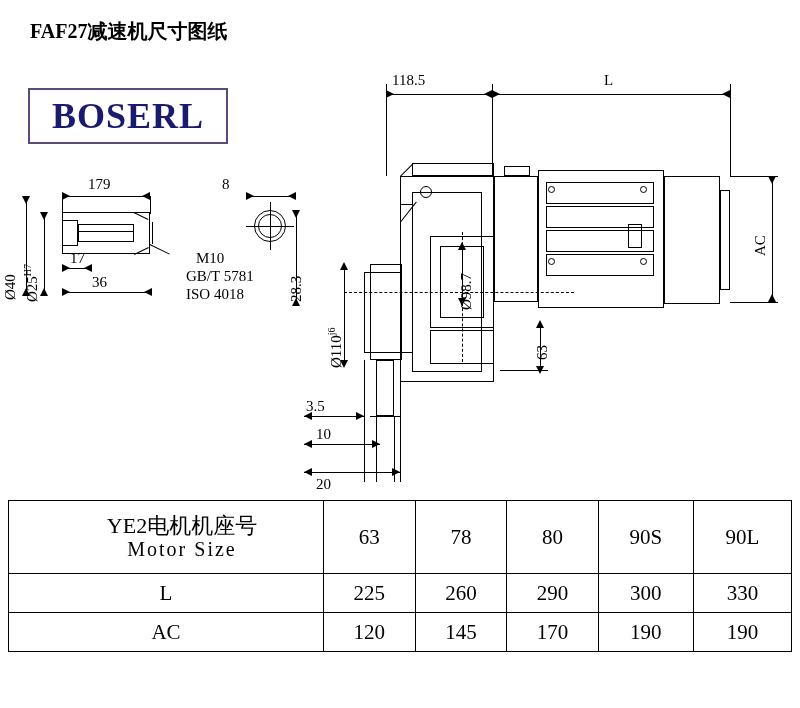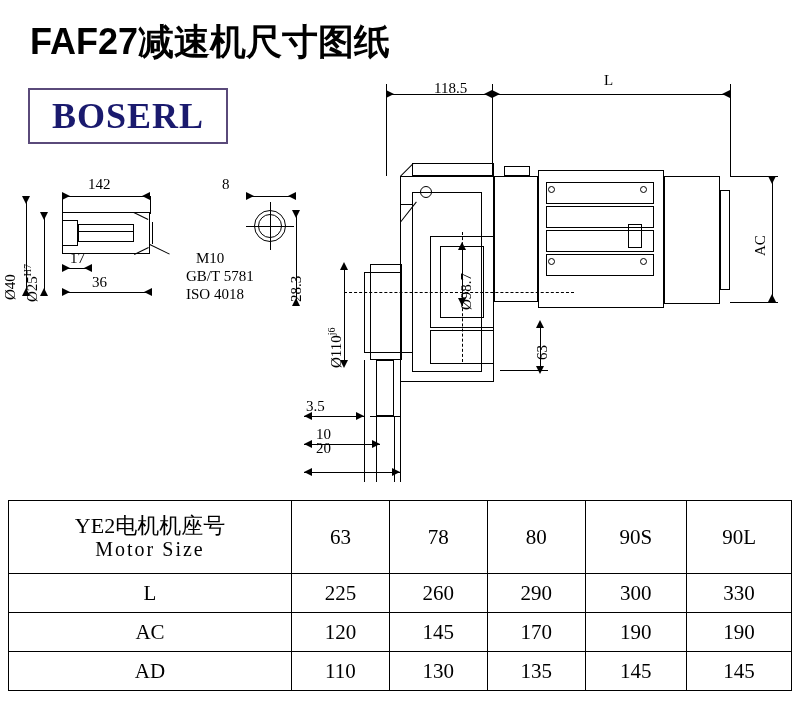--- a/index.html
+++ b/index.html
@@ -6,22 +6,22 @@
   body{
     width:800px;height:708px;
     background:#ffffff;
     font-family:"Liberation Serif", serif;
     color:#000;
     position:relative;
     overflow:hidden;
   }
   .title{
     position:absolute;left:30px;top:18px;
-    font-size:36px;font-weight:bold;
-    font-family:Liberation Sans, sans-serif;
+    font-size:20px;font-weight:bold;
+    font-family:Liberation Serif, serif;
     letter-spacing:0px;
     white-space:nowrap;
   }
   
   .logo{
     position:absolute;left:28px;top:88px;
     width:200px;height:56px;
     border:2px solid #5a4a7a;
     box-sizing:border-box;
     display:flex;align-items:center;justify-content:center;
@@ -60,41 +60,42 @@
   }
   table.spec td{
     border:1px solid #000;
     height:38px;
     padding:0;
   }
   table.spec td.head{
     width:282px;
     font-size:21px;
     line-height:1.15;
+    padding-left:32px;
   }
   table.spec td.head .cn{display:block;font-size:22px;}
   table.spec td.head .en{display:block;font-size:20px;letter-spacing:2px;}
   table.spec tr.r0 td{height:72px;}
   .circle{position:absolute;border:1px solid #000;border-radius:50%;box-sizing:border-box;}
 </style>
 </head>
 <body>
 
 <div class="title">FAF27减速机尺寸图纸</div>
 
 <div class="logo">
   <span class="logo-text">BOSERL</span>
 </div>
 
 <div class="ln hl" style="left:62px;top:196px;width:88px;"></div>
 <div class="arw arw-r" style="left:62px;top:192px;"></div>
 <div class="arw arw-l" style="left:142px;top:192px;"></div>
 <div class="ln vl" style="left:62px;top:196px;height:18px;"></div>
 <div class="ln vl" style="left:150px;top:196px;height:18px;"></div>
-<div class="lbl" style="left:88px;top:176px;">142</div>
+<div class="lbl" style="left:88px;top:176px;">179</div>
 
 <div class="box" style="left:62px;top:212px;width:88px;height:42px;"></div>
 <div class="box" style="left:62px;top:220px;width:16px;height:26px;"></div>
 <div class="box" style="left:78px;top:224px;width:56px;height:18px;background:#fff;"></div>
 <div class="ln hl" style="left:78px;top:231px;width:56px;"></div>
 <div class="ln" style="left:134px;top:212px;width:16px;height:1px;transform:rotate(26deg);transform-origin:left top;"></div>
 <div class="ln" style="left:134px;top:254px;width:16px;height:1px;transform:rotate(-26deg);transform-origin:left top;"></div>
 <div class="ln vl" style="left:152px;top:222px;height:22px;"></div>
 <div class="ln" style="left:150px;top:244px;width:22px;height:1px;transform:rotate(26deg);transform-origin:left top;"></div>
 
@@ -134,21 +135,21 @@
 <div class="ln vl" style="left:296px;top:210px;height:96px;"></div>
 <div class="arw arw-d" style="left:292px;top:210px;"></div>
 <div class="arw arw-u" style="left:292px;top:298px;"></div>
 <div class="vtext rot90" style="left:288px;top:302px;">28.3</div>
 
 <div class="ln hl" style="left:386px;top:94px;width:106px;"></div>
 <div class="arw arw-r" style="left:386px;top:90px;"></div>
 <div class="arw arw-l" style="left:484px;top:90px;"></div>
 <div class="ln vl" style="left:386px;top:84px;height:92px;"></div>
 <div class="ln vl" style="left:492px;top:84px;height:92px;"></div>
-<div class="lbl" style="left:434px;top:72px;margin-top:8px;">118.5</div>
+<div class="lbl" style="left:392px;top:72px;">118.5</div>
 
 <div class="ln hl" style="left:492px;top:94px;width:238px;"></div>
 <div class="arw arw-r" style="left:492px;top:90px;"></div>
 <div class="arw arw-l" style="left:722px;top:90px;"></div>
 <div class="ln vl" style="left:730px;top:84px;height:92px;"></div>
 <div class="lbl" style="left:604px;top:72px;">L</div>
 
 <div class="ln vl" style="left:772px;top:176px;height:126px;"></div>
 <div class="arw arw-d" style="left:768px;top:176px;"></div>
 <div class="arw arw-u" style="left:768px;top:294px;"></div>
@@ -215,21 +216,21 @@
 <div class="lbl" style="left:306px;top:398px;">3.5</div>
 
 <div class="ln hl" style="left:304px;top:444px;width:76px;"></div>
 <div class="arw arw-l" style="left:304px;top:440px;"></div>
 <div class="arw arw-r" style="left:372px;top:440px;"></div>
 <div class="lbl" style="left:316px;top:426px;">10</div>
 
 <div class="ln hl" style="left:304px;top:472px;width:96px;"></div>
 <div class="arw arw-l" style="left:304px;top:468px;"></div>
 <div class="arw arw-r" style="left:392px;top:468px;"></div>
-<div class="lbl" style="left:316px;top:440px;">20</div>
+<div class="lbl" style="left:316px;top:476px;">20</div>
 
 <div class="ln vl" style="left:364px;top:360px;height:122px;"></div>
 <div class="ln vl" style="left:376px;top:416px;height:66px;"></div>
 <div class="ln vl" style="left:394px;top:416px;height:66px;"></div>
 <div class="ln vl" style="left:400px;top:382px;height:100px;"></div>
 
 <table class="spec">
   <tbody>
       <tr class="r0">
     <td class="head">
@@ -251,22 +252,14 @@
     <td>330</td>
   </tr>
   <tr>
     <td>AC</td>
     <td>120</td>
     <td>145</td>
     <td>170</td>
     <td>190</td>
     <td>190</td>
   </tr>
-  <tr>
-    <td>AD</td>
-    <td>110</td>
-    <td>130</td>
-    <td>135</td>
-    <td>145</td>
-    <td>145</td>
-  </tr>
 </tbody>
   </table>
 
 </body></html>

